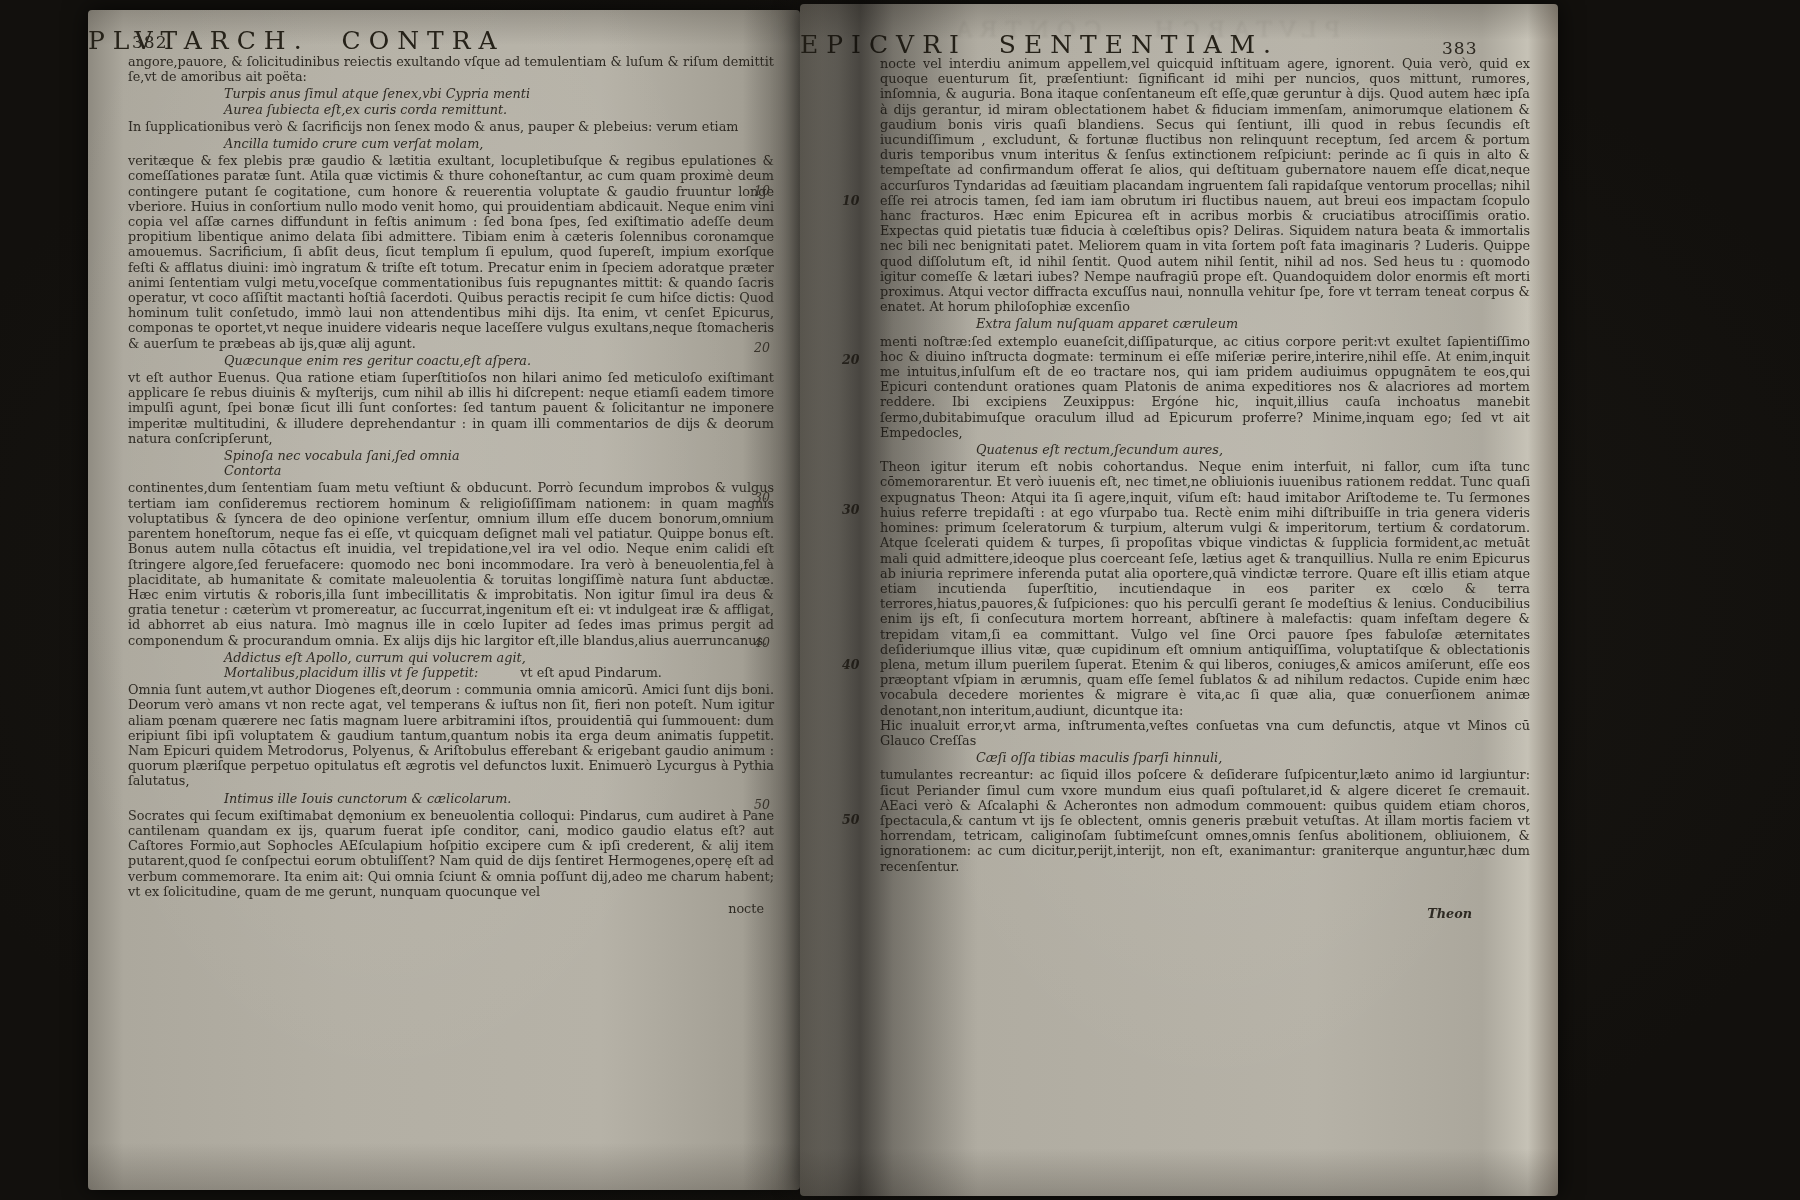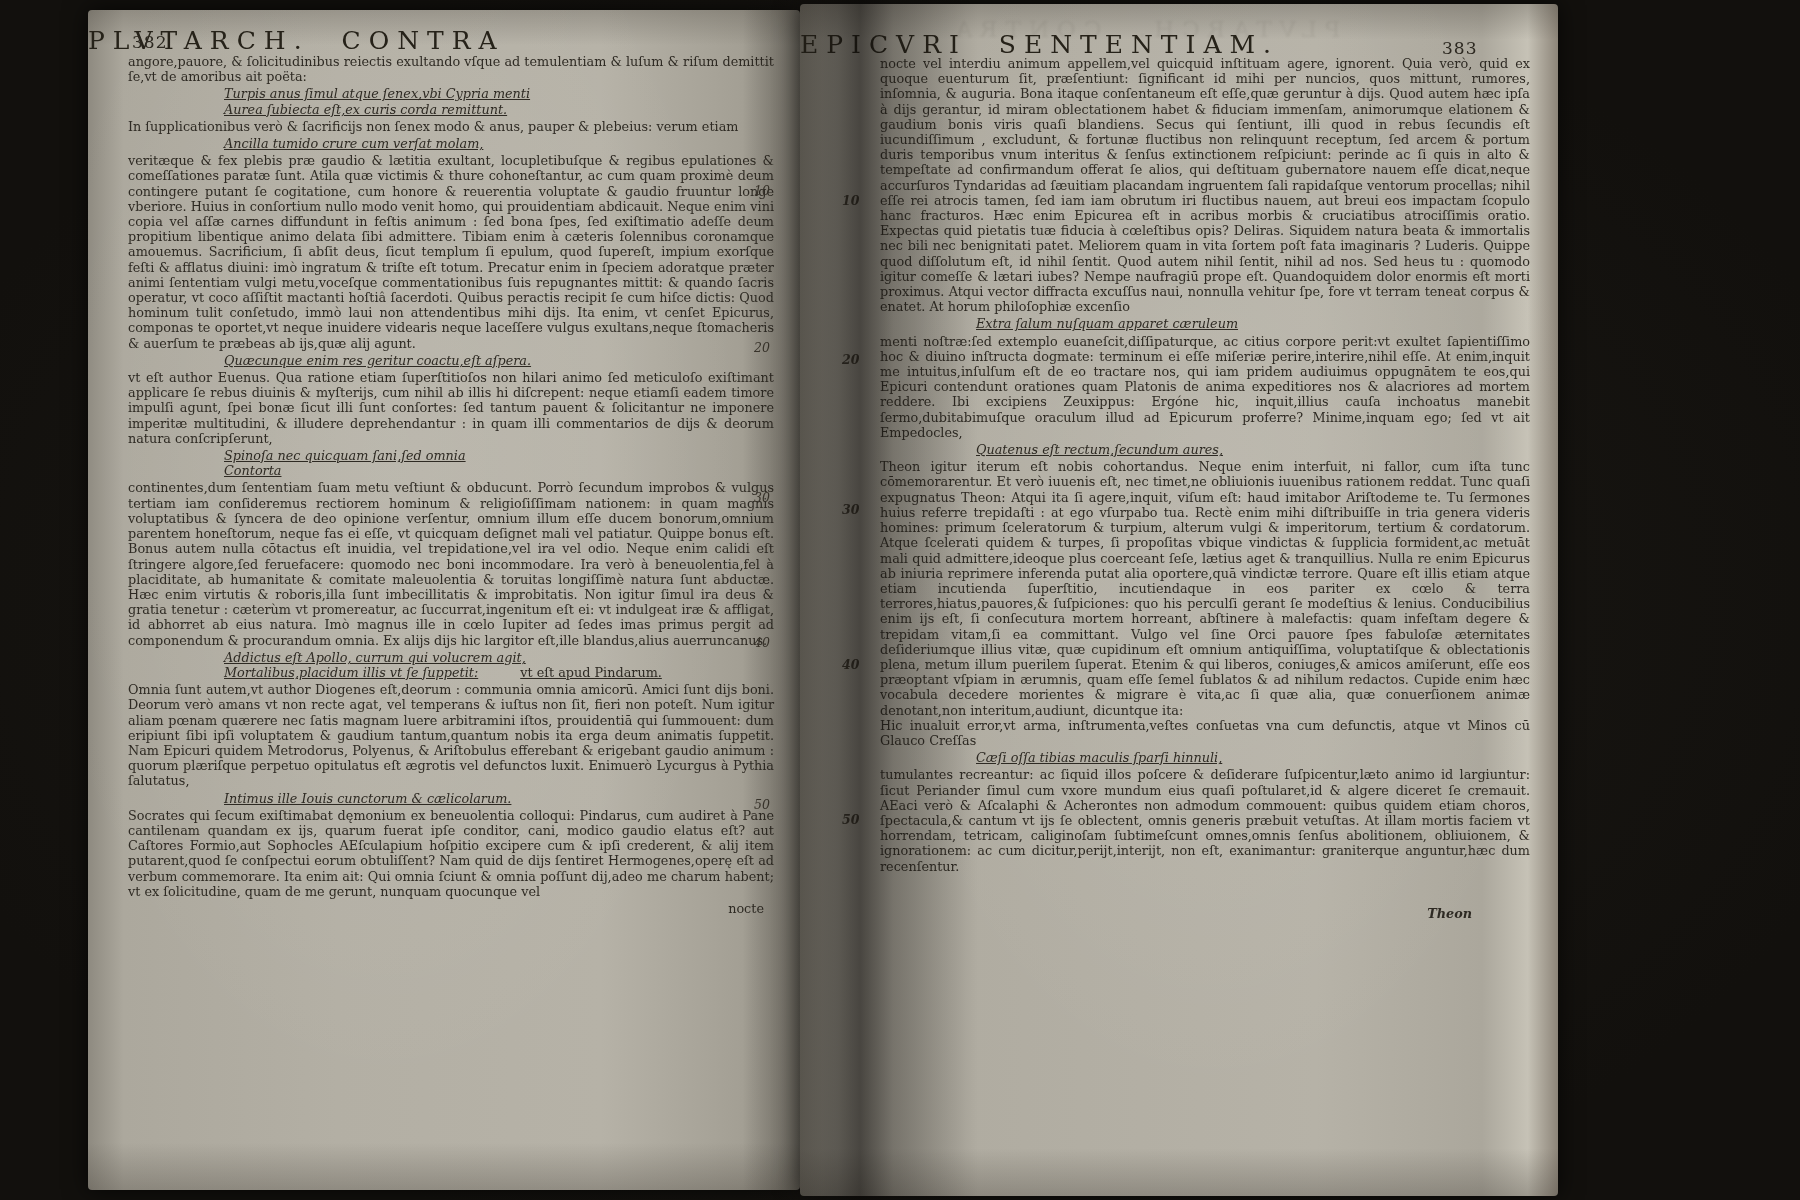--- a/index.html
+++ b/index.html
@@ -38,21 +38,21 @@
     color:#3a362e;font-size:23px;letter-spacing:8px;word-spacing:14px;
     transform:scaleX(-1);opacity:.08;filter:blur(1px);}
 
   
   .text-block{position:absolute;color:#2e2a23;font-size:12.8px;line-height:15.2px;
     text-align:justify;}
   .page-left .text-block{left:40px;top:44px;width:646px;}
   .page-right .text-block{left:80px;top:52px;width:650px;}
   .text-block p.body{margin:0;}
   .verse{margin:2px 0 2px 96px;font-style:italic;text-align:left;}
-  .verse .vline{white-space:nowrap;text-decoration:underline;}
+  .verse .vline{white-space:nowrap;}
   .verse .tail{font-style:normal;margin-left:42px;}
   .catchword{text-align:right;margin-top:2px;padding-right:10px;}
   .page-right .catchword{font-style:italic;margin-top:32px;padding-right:58px;
     font-weight:bold;}
 
   
   .margin-col{position:absolute;inset:0;pointer-events:none;}
   .margin-col span{position:absolute;font-size:12.5px;font-style:italic;color:#3a352c;}
   .page-left .margin-col span{left:666px;}
   .page-right .margin-col span{left:42px;font-weight:bold;}
@@ -86,21 +86,21 @@
         <p class="body">In ſupplicationibus verò &amp; ſacrificijs non ſenex modo &amp; anus, pauper &amp; plebeius: verum etiam</p>
         <div class="verse">
           <div class="vline"><span>Ancilla tumido crure cum verſat molam,</span></div>
         </div>
         <p class="body">veritæque &amp; fex plebis præ gaudio &amp; lætitia exultant, locupletibuſque &amp; regibus epulationes &amp; comeſſationes paratæ ſunt. Atila quæ victimis &amp; thure cohoneſtantur, ac cum quam proximè deum contingere putant ſe cogitatione, cum honore &amp; reuerentia voluptate &amp; gaudio fruuntur longe vberiore. Huius in conſortium nullo modo venit homo, qui prouidentiam abdicauit. Neque enim vini copia vel aſſæ carnes diffundunt in feſtis animum : ſed bona ſpes, ſed exiſtimatio adeſſe deum propitium libentique animo delata ſibi admittere. Tibiam enim à cæteris ſolennibus coronamque amouemus. Sacrificium, ſi abſit deus, ſicut templum ſi epulum, quod ſupereſt, impium exorſque feſti &amp; afflatus diuini: imò ingratum &amp; triſte eſt totum. Precatur enim in ſpeciem adoratque præter animi ſententiam vulgi metu,voceſque commentationibus ſuis repugnantes mittit: &amp; quando ſacris operatur, vt coco aſſiſtit mactanti hoſtiâ ſacerdoti. Quibus peractis recipit ſe cum hiſce dictis: Quod hominum tulit conſetudo, immò laui non attendentibus mihi dijs. Ita enim, vt cenſet Epicurus, componas te oportet,vt neque inuidere videaris neque laceſſere vulgus exultans,neque ſtomacheris &amp; auerſum te præbeas ab ijs,quæ alij agunt.</p>
         <div class="verse">
           <div class="vline"><span>Quæcunque enim res geritur coactu,eſt aſpera.</span></div>
         </div>
         <p class="body">vt eſt author Euenus. Qua ratione etiam ſuperſtitioſos non hilari animo ſed meticuloſo exiſtimant applicare ſe rebus diuinis &amp; myſterijs, cum nihil ab illis hi diſcrepent: neque etiamſi eadem timore impulſi agunt, ſpei bonæ ſicut illi ſunt conſortes: ſed tantum pauent &amp; ſolicitantur ne imponere imperitæ multitudini, &amp; illudere deprehendantur : in quam illi commentarios de dijs &amp; deorum natura conſcripſerunt,</p>
         <div class="verse">
-          <div class="vline"><span>Spinoſa nec quicquam ſani,ſed omnia</span></div>
+          <div class="vline"><span>Spinoſa nec vocabula ſani,ſed omnia</span></div>
           <div class="vline"><span>Contorta</span></div>
         </div>
         <p class="body">continentes,dum ſententiam ſuam metu veſtiunt &amp; obducunt. Porrò ſecundum improbos &amp; vulgus tertiam iam conſideremus rectiorem hominum &amp; religioſiſſimam nationem: in quam magnis voluptatibus &amp; ſyncera de deo opinione verſentur, omnium illum eſſe ducem bonorum,omnium parentem honeſtorum, neque fas ei eſſe, vt quicquam deſignet mali vel patiatur. Quippe bonus eſt. Bonus autem nulla cōtactus eſt inuidia, vel trepidatione,vel ira vel odio. Neque enim calidi eſt ſtringere algore,ſed feruefacere: quomodo nec boni incommodare. Ira verò à beneuolentia,fel à placiditate, ab humanitate &amp; comitate maleuolentia &amp; toruitas longiſſimè natura ſunt abductæ. Hæc enim virtutis &amp; roboris,illa ſunt imbecillitatis &amp; improbitatis. Non igitur ſimul ira deus &amp; gratia tenetur : cæterùm vt promereatur, ac ſuccurrat,ingenitum eſt ei: vt indulgeat iræ &amp; affligat, id abhorret ab eius natura. Imò magnus ille in cœlo Iupiter ad ſedes imas primus pergit ad componendum &amp; procurandum omnia. Ex alijs dijs hic largitor eſt,ille blandus,alius auerruncanus.</p>
         <div class="verse">
           <div class="vline"><span>Addictus eſt Apollo, currum qui volucrem agit,</span></div>
           <div class="vline"><span>Mortalibus,placidum illis vt ſe ſuppetit:</span><span class="tail">vt eſt apud Pindarum.</span></div>
         </div>
         <p class="body">Omnia ſunt autem,vt author Diogenes eſt,deorum : communia omnia amicorū. Amici ſunt dijs boni. Deorum verò amans vt non recte agat, vel temperans &amp; iuſtus non ſit, fieri non poteſt. Num igitur aliam pœnam quærere nec ſatis magnam luere arbitramini iſtos, prouidentiā qui ſummouent: dum eripiunt ſibi ipſi voluptatem &amp; gaudium tantum,quantum nobis ita erga deum animatis ſuppetit. Nam Epicuri quidem Metrodorus, Polyenus, &amp; Ariſtobulus efferebant &amp; erigebant gaudio animum : quorum plæriſque perpetuo opitulatus eſt ægrotis vel defunctos luxit. Enimuerò Lycurgus à Pythia ſalutatus,</p>
         <div class="verse">
           <div class="vline"><span>Intimus ille Iouis cunctorum &amp; cælicolarum.</span></div>

